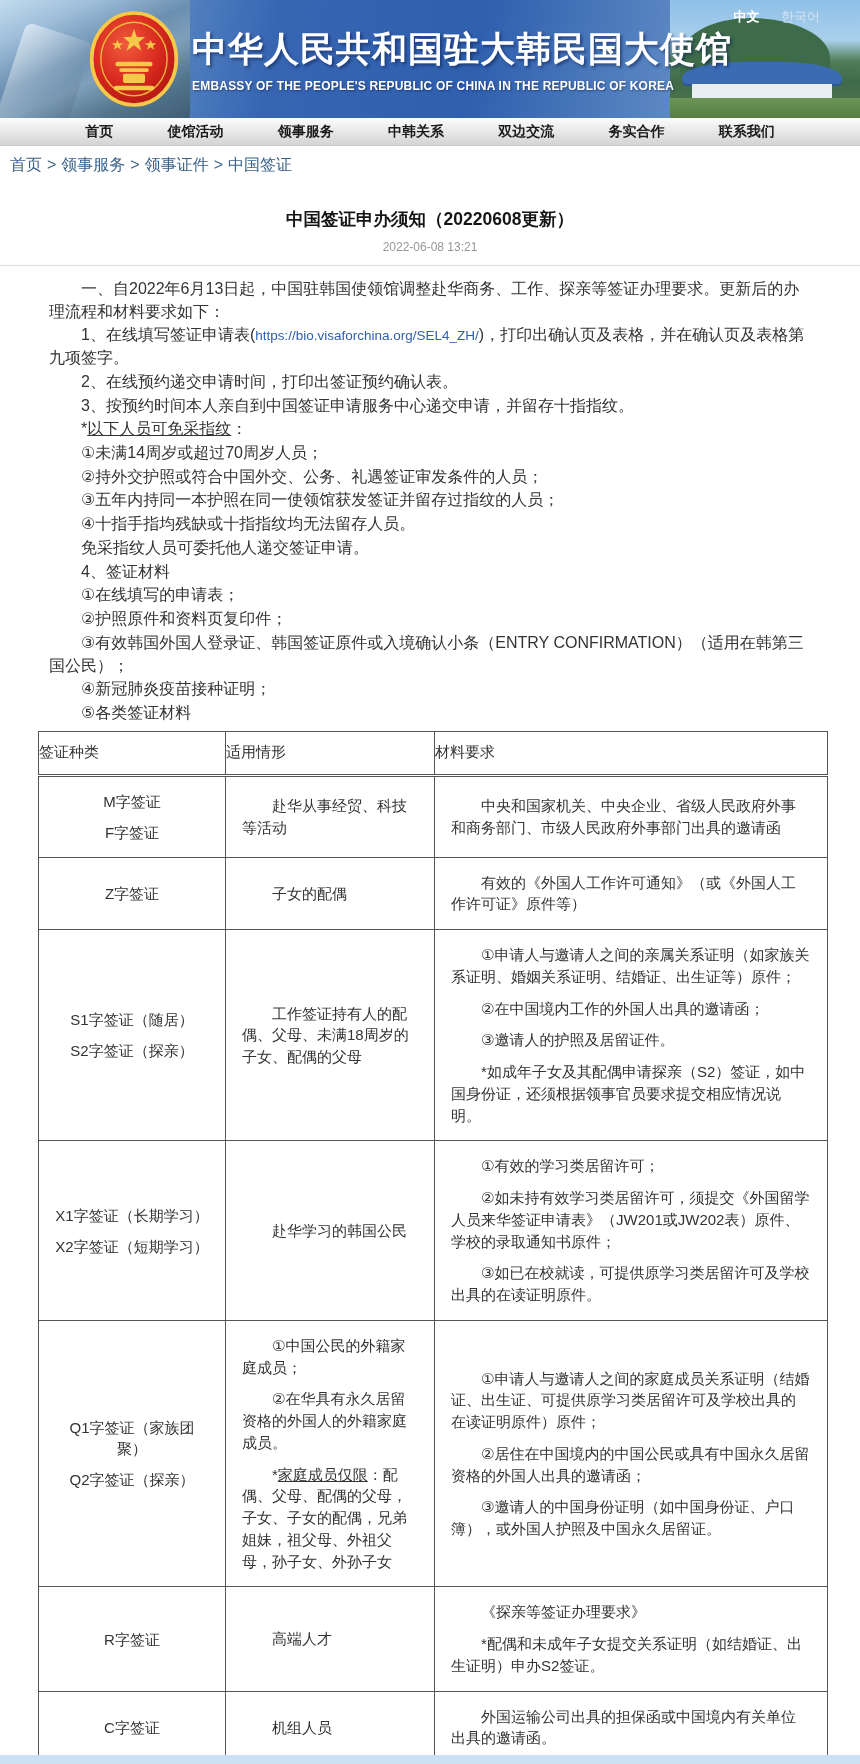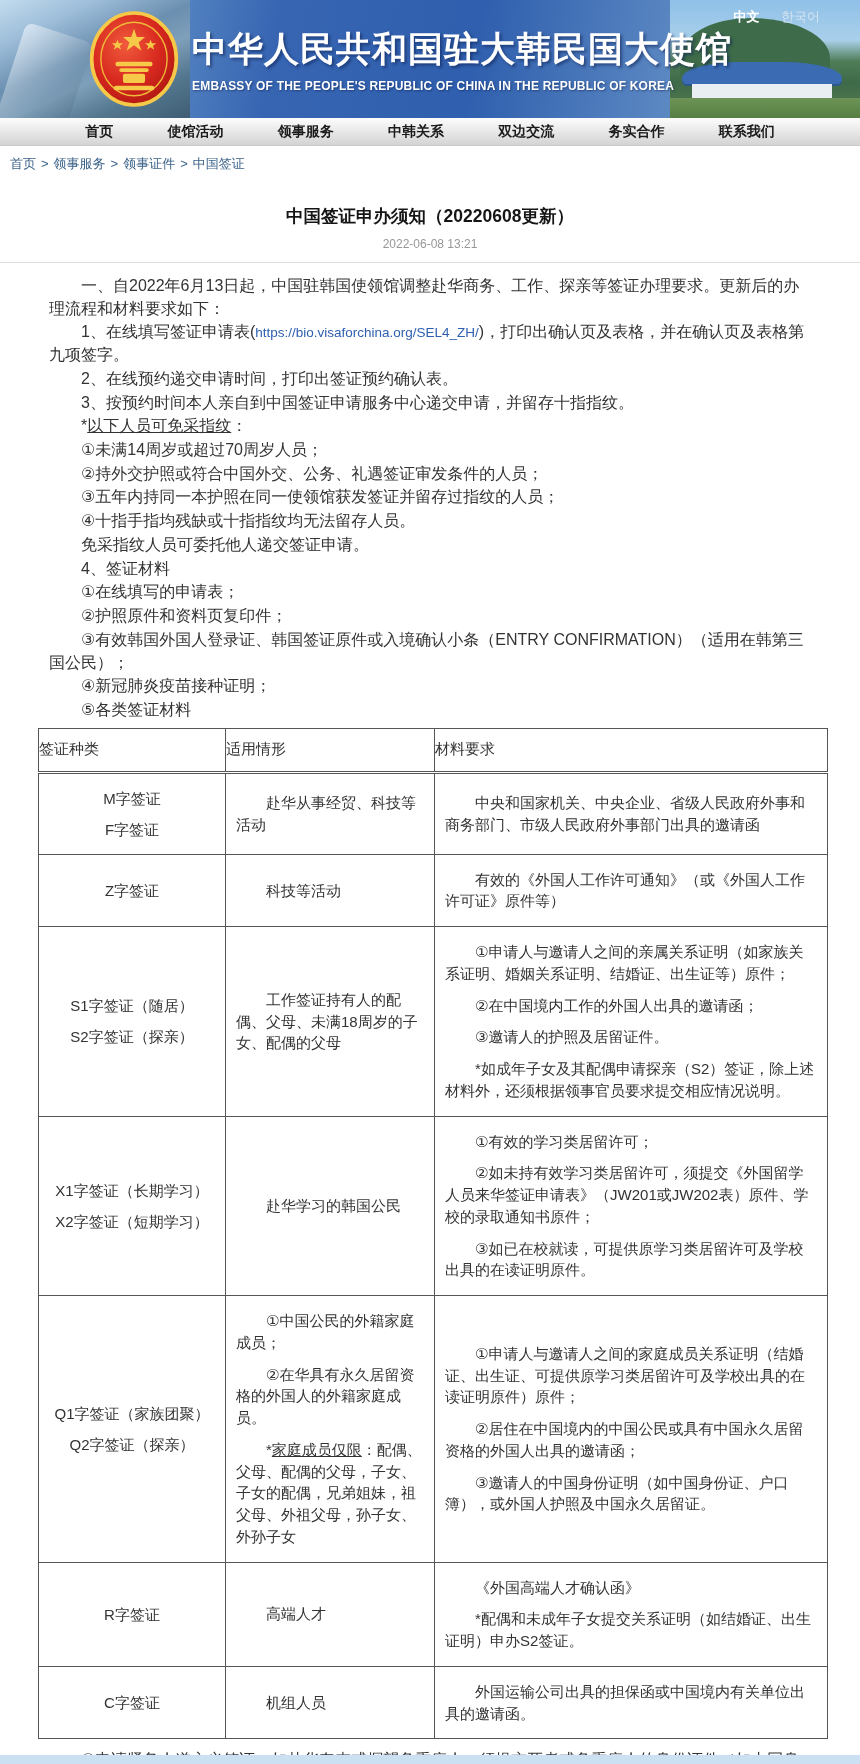--- a/index.html
+++ b/index.html
@@ -36,37 +36,37 @@
     text-shadow:1px 1px 2px rgba(15,35,85,.6);}
   .lang-switch{position:absolute;right:40px;top:8px;font-size:13px;}
   .lang{cursor:pointer;margin-left:18px;}
   .lang-zh{color:#fff;font-weight:bold;}
   .lang-ko{color:#d6e4f2;}
   
   .nav{display:flex;align-items:center;justify-content:space-around;height:28px;padding:0 58px;
     background:linear-gradient(#fcfcfc,#e6e6e6 55%,#d4d4d4);border-bottom:1px solid #c9c9c9;}
   .nav-item{font-size:14px;font-weight:bold;color:var(--nav-text);cursor:pointer;white-space:nowrap;}
   
-  .breadcrumb{padding:9px 10px 7px;font-size:13px;color:var(--breadcrumb-link);}
+  .breadcrumb{padding:9px 10px 7px;font-size:16px;color:var(--breadcrumb-link);}
   .crumb{color:var(--breadcrumb-link);cursor:pointer;}
   .crumb-sep{margin:0 5px;color:var(--breadcrumb-link);}
   
   .article-title{margin-top:24px;text-align:center;font-size:17.5px;font-weight:bold;color:#151515;}
   .article-date{text-align:center;font-size:12px;color:#979797;margin:9px 0 11px;}
   .divider{border:none;border-top:1px solid #dcdcdc;margin:0 0 12px;}
   .article-body,.closing{padding:0 49px;font-size:16px;line-height:1.42;color:#333;}
   .para{text-indent:2em;margin:1px 0;}
   .inline-link{color:var(--link-blue);font-size:13.5px;text-decoration:none;cursor:pointer;word-break:break-all;}
   .underlined{text-decoration:underline;}
   
   .visa-table{width:calc(100% - 70px);margin:6px 36px 10px 38px;border-collapse:collapse;
     table-layout:fixed;font-size:15px;color:#333;}
   .visa-table th,.visa-table td{border:1px solid #555;}
   .visa-table th{height:44px;font-weight:normal;text-align:left;border-bottom:3px double #555;}
-  .visa-table td{vertical-align:middle;padding:4px 10px;margin-left:13px;}
+  .visa-table td{vertical-align:middle;padding:4px 16px;margin-left:13px;}
   .types-cell{text-align:center;}
   .type-line{margin:10px 0;line-height:1.4;}
   .cell-para{text-indent:2em;margin:10px 0;line-height:1.45;}
   
   .bottom-strip{position:absolute;left:0;right:0;bottom:0;height:9px;background:var(--bottom-strip);}
 </style>
 </head>
 <body>
 
 <div class="site-header">
@@ -164,39 +164,39 @@
         </td>
         <td>
           <p class="cell-para">中央和国家机关、中央企业、省级人民政府外事和商务部门、市级人民政府外事部门出具的邀请函</p>
         </td>
       </tr>
       <tr>
         <td class="types-cell">
           <div class="type-line">Z字签证</div>
         </td>
         <td>
-          <p class="cell-para">科技等活动</p>
+          <p class="cell-para">子女的配偶</p>
         </td>
         <td>
           <p class="cell-para">有效的《外国人工作许可通知》（或《外国人工作许可证》原件等）</p>
         </td>
       </tr>
       <tr>
         <td class="types-cell">
           <div class="type-line">S1字签证（随居）</div>
           <div class="type-line">S2字签证（探亲）</div>
         </td>
         <td>
           <p class="cell-para">工作签证持有人的配偶、父母、未满18周岁的子女、配偶的父母</p>
         </td>
         <td>
           <p class="cell-para">①申请人与邀请人之间的亲属关系证明（如家族关系证明、婚姻关系证明、结婚证、出生证等）原件；</p>
           <p class="cell-para">②在中国境内工作的外国人出具的邀请函；</p>
           <p class="cell-para">③邀请人的护照及居留证件。</p>
-          <p class="cell-para">*如成年子女及其配偶申请探亲（S2）签证，除上述材料外，还须根据领事官员要求提交相应情况说明。</p>
+          <p class="cell-para">*如成年子女及其配偶申请探亲（S2）签证，如中国身份证，还须根据领事官员要求提交相应情况说明。</p>
         </td>
       </tr>
       <tr>
         <td class="types-cell">
           <div class="type-line">X1字签证（长期学习）</div>
           <div class="type-line">X2字签证（短期学习）</div>
         </td>
         <td>
           <p class="cell-para">赴华学习的韩国公民</p>
         </td>
@@ -223,21 +223,21 @@
         </td>
       </tr>
       <tr>
         <td class="types-cell">
           <div class="type-line">R字签证</div>
         </td>
         <td>
           <p class="cell-para">高端人才</p>
         </td>
         <td>
-          <p class="cell-para">《外国高端人才确认函》</p>
+          <p class="cell-para">《探亲等签证办理要求》</p>
           <p class="cell-para">*配偶和未成年子女提交关系证明（如结婚证、出生证明）申办S2签证。</p>
         </td>
       </tr>
       <tr>
         <td class="types-cell">
           <div class="type-line">C字签证</div>
         </td>
         <td>
           <p class="cell-para">机组人员</p>
         </td>

